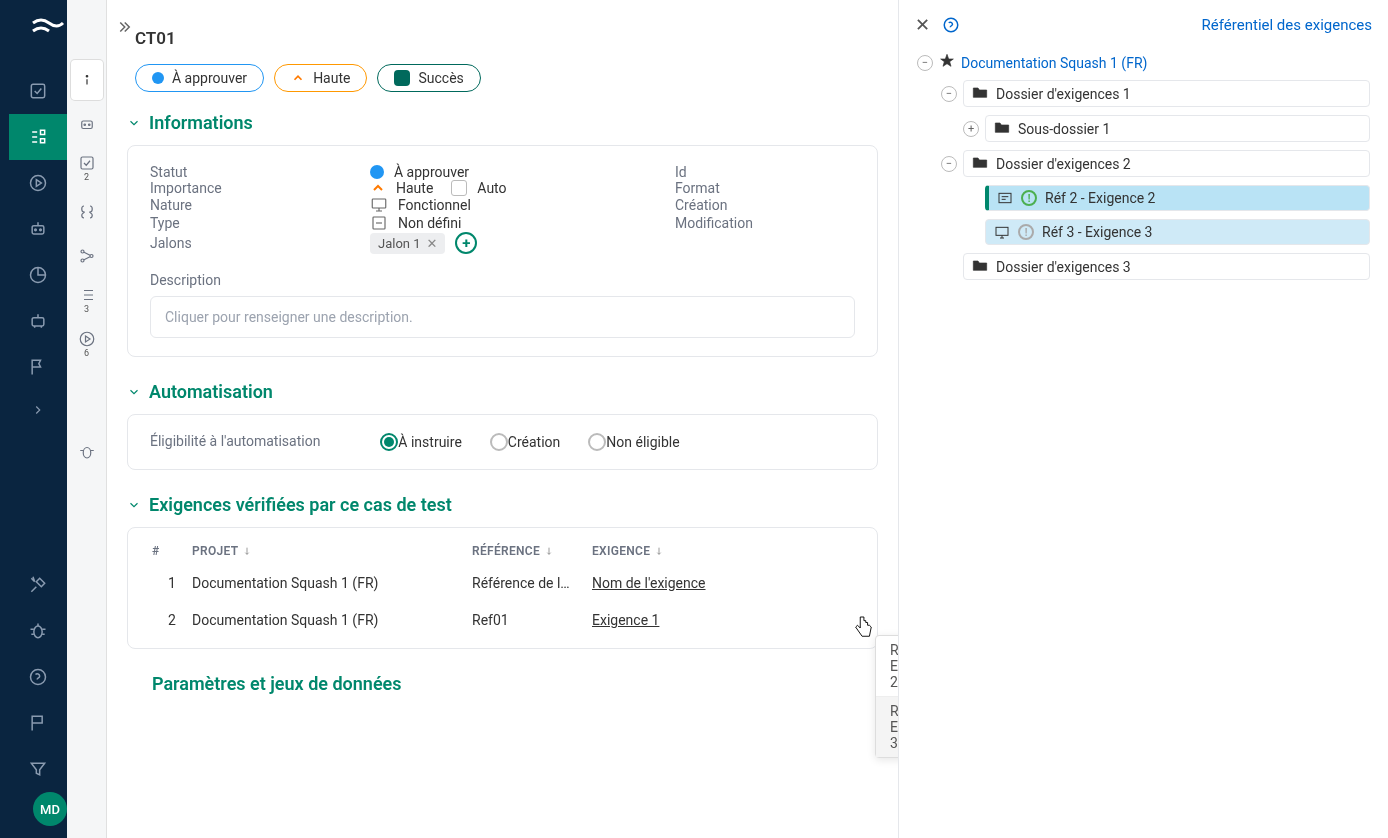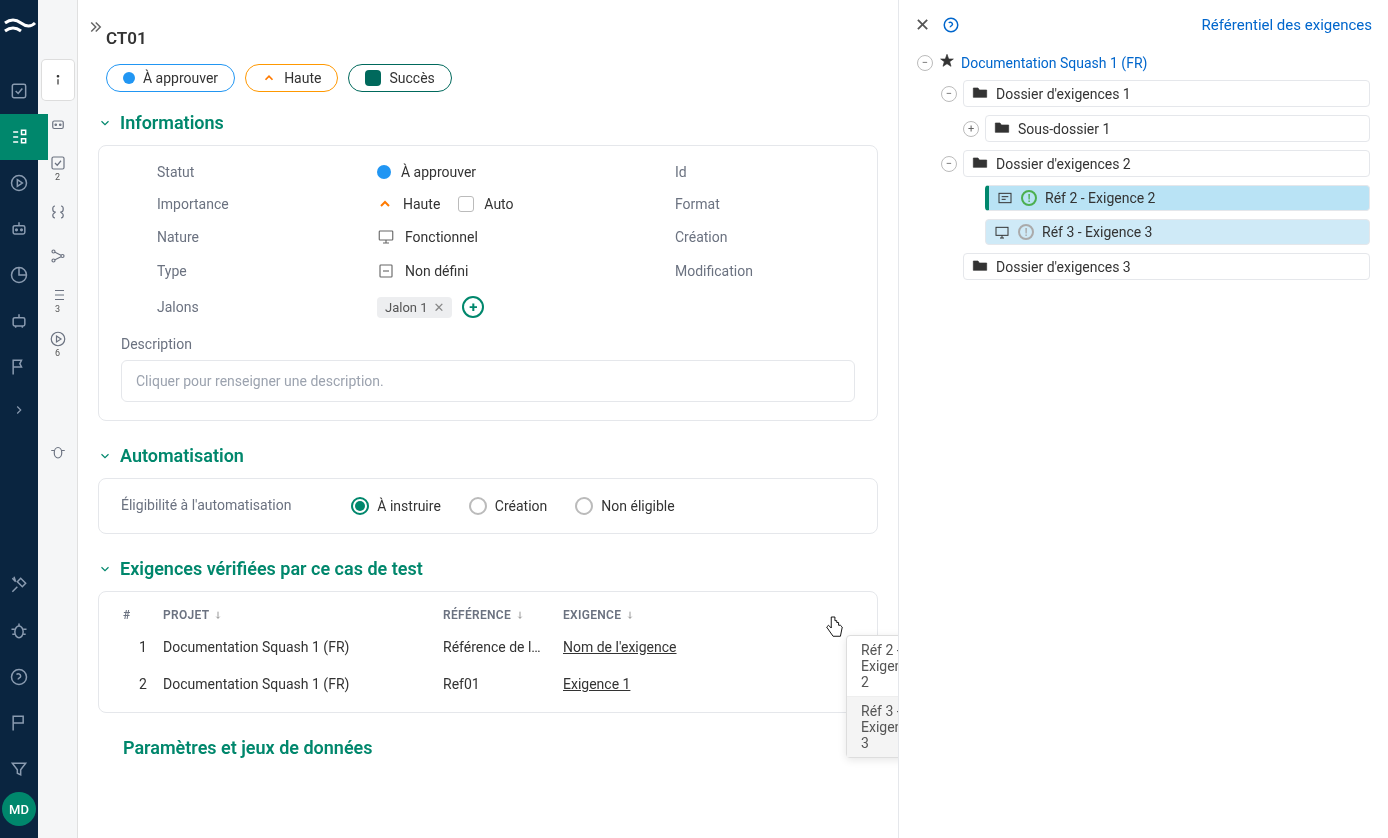--- a/index.html
+++ b/index.html
@@ -1,17 +1,17 @@
 <!DOCTYPE html>
 <html><head>
 <meta charset="utf-8">
 <style>
 * { margin: 0; padding: 0; box-sizing: border-box; font-family: -apple-system, BlinkMacSystemFont, "Segoe UI", Roboto, sans-serif; }
 body { display: flex; height: 838px; width: 1388px; overflow: hidden; background: #fff; }
-.nav-rail { width: 38px; background: #0a2540; display: flex; flex-direction: column; align-items: center; padding-top: 8px; }
+.nav-rail { width: 67px; background: #0a2540; display: flex; flex-direction: column; align-items: flex-end; padding-top: 8px; }
 .nav-logo { width: 40px; height: 40px; display: flex; align-items: center; justify-content: center; margin-bottom: 20px; }
 .nav-item { width: 58px; height: 46px; display: flex; align-items: center; justify-content: center; cursor: pointer; position: relative; }
 .nav-item.active { background: #00876c; }
 .nav-item svg, .nav-logo svg { stroke: #8a9bb0; fill: none; stroke-width: 1.8; }
 .nav-item.active svg { stroke: #fff; }
 .nav-spacer { flex: 1; }
 .nav-avatar { width: 34px; height: 34px; border-radius: 50%; background: #00876c; color: #fff; display: flex; align-items: center; justify-content: center; font-size: 13px; font-weight: 500; margin-bottom: 12px; }
 .nav-chevron { width: 58px; height: 40px; display: flex; align-items: center; justify-content: center; cursor: pointer; }
 
 .sub-rail { width: 40px; background: #f5f6f7; border-right: 1px solid #e0e0e0; display: flex; flex-direction: column; align-items: center; padding-top: 60px; gap: 4px; }
@@ -32,34 +32,34 @@
 .pill-blue .dot { width: 12px; height: 12px; border-radius: 50%; background: #2196f3; }
 .pill-orange { border-color: #ff9800; color: #333; }
 .pill-orange svg { stroke: #ff7a00; }
 .pill-green { border-color: #00695c; background: transparent; color: #333; }
 .pill-green .dot { width: 16px; height: 16px; border-radius: 4px; background: #00695c; }
 
 .section { margin: 12px 20px 24px 20px; }
 .section-header { display: flex; align-items: center; gap: 8px; font-size: 18px; font-weight: 600; color: #00876c; margin-bottom: 12px; cursor: pointer; }
 .section-header svg { stroke: #00876c; }
 .section-body { border: 1px solid #e5e7eb; border-radius: 8px; padding: 18px 22px; }
-.info-grid { display: grid; grid-template-columns: 200px 1fr 180px; gap: 16px 20px; align-items: center; margin-left: 36px; }
+.info-grid { display: grid; grid-template-columns: 200px 1fr 180px; gap: 0 20px; align-items: center; }
 .info-label { font-size: 14px; color: #6b7280; }
 .info-value { display: flex; align-items: center; gap: 10px; font-size: 14px; color: #333; }
 .info-value .dot-blue { width: 14px; height: 14px; border-radius: 50%; background: #2196f3; }
 .info-value svg { stroke: #666; }
 .importance-up svg { stroke: #ff7a00; }
 .jalon-chip { display: inline-flex; align-items: center; gap: 6px; background: #edeef0; border-radius: 4px; padding: 3px 8px; font-size: 13px; color: #555; }
 .jalon-chip .x { cursor: pointer; color: #888; }
 .jalon-add { width: 22px; height: 22px; border: 2px solid #00876c; border-radius: 50%; display: inline-flex; align-items: center; justify-content: center; color: #00876c; font-size: 15px; font-weight: bold; cursor: pointer; }
 .desc-box { border: 1px solid #e5e7eb; border-radius: 6px; padding: 12px 14px; color: #9ca3af; font-size: 14px; margin-top: 8px; cursor: text; }
 .checkbox-box { width: 16px; height: 16px; border: 1.5px solid #bbb; border-radius: 3px; display: inline-block; }
 
 .radio-group { display: flex; gap: 28px; }
-.radio { display: inline-flex; align-items: center; gap: 8px; font-size: 14px; color: #333; cursor: pointer; }
+.radio { display: inline-flex; align-items: center; font-size: 14px; color: #333; cursor: pointer; }
 .radio-circle { width: 18px; height: 18px; border: 2px solid #bbb; border-radius: 50%; display: inline-flex; align-items: center; justify-content: center; }
 .radio.checked .radio-circle { border-color: #00876c; }
 .radio.checked .radio-circle::after { content: ''; width: 10px; height: 10px; background: #00876c; border-radius: 50%; }
 
 .table { width: 100%; }
 .table-header { display: grid; grid-template-columns: 40px 280px 120px 1fr; padding: 6px 12px; font-size: 12px; font-weight: 600; color: #6b7280; letter-spacing: 0.3px; }
 .table-header span { display: flex; align-items: center; gap: 4px; }
 .table-row { display: grid; grid-template-columns: 40px 280px 120px 1fr; padding: 10px 12px; font-size: 14px; color: #333; border-top: 1px solid transparent; }
 .table-row .link { text-decoration: underline; cursor: pointer; }
 .table-row .num { text-align: center; }

